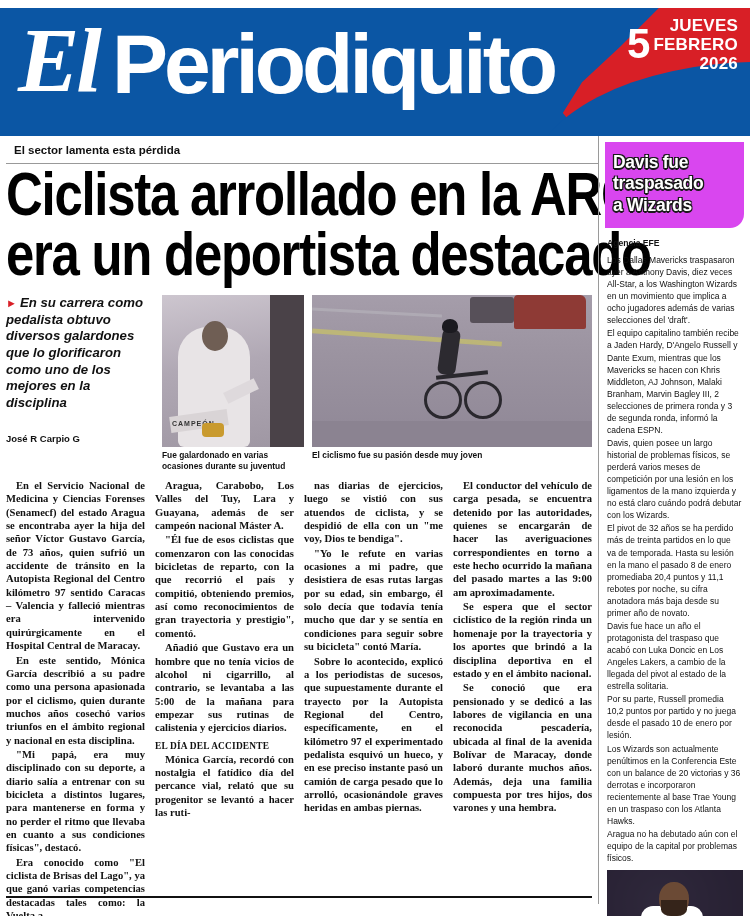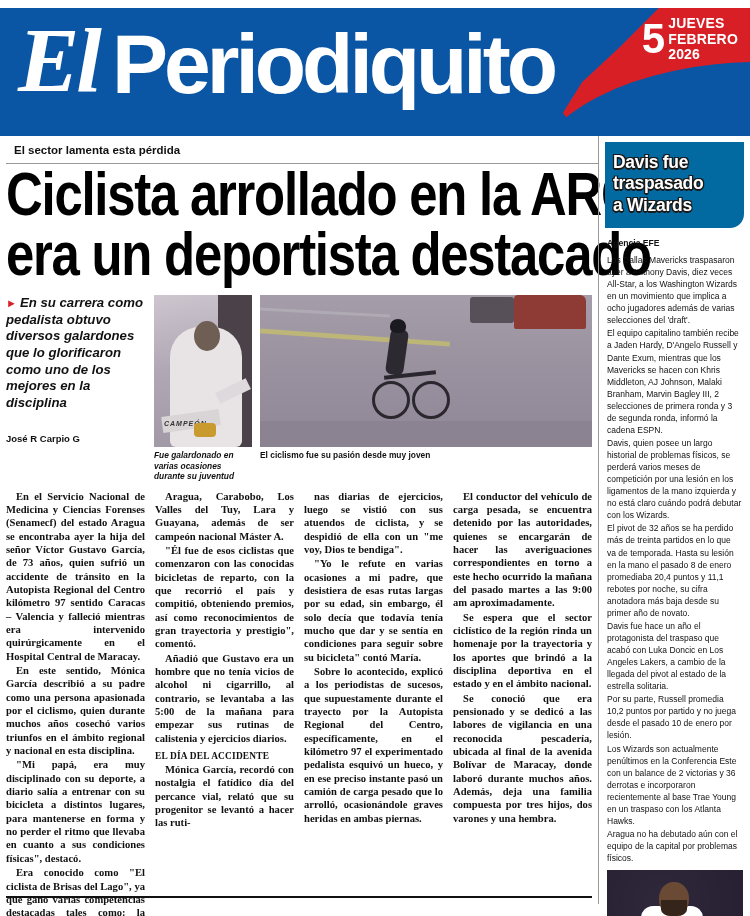--- a/index.html
+++ b/index.html
@@ -49,22 +49,23 @@
   .datebox {
     position: absolute; right: 12px; top: 8px;
     display: flex; align-items: center; gap: 5px;
     color: #fff;
   }
   .datebox .daynum {
     font-size: 42px; font-weight: bold; line-height: .86;
     letter-spacing: -2px;
   }
   .datebox .datewords {
-    font-size: 14px; font-weight: bold; line-height: 1.12;
+    font-size: 17px; font-weight: bold; line-height: 1.12;
     letter-spacing: .2px;
+    text-align: right;
   }
 
   
   .kicker-bar {
     position: relative;
     height: 28px; width: 592px;
     border-bottom: 1.5px solid #999;
     display: flex; align-items: center;
     padding-left: 8px;
   }
@@ -111,22 +112,22 @@
   .deck-arrow { color: #d81f26; font-size: 11px; margin-right: 3px; }
   .byline {
     margin-top: 22px;
     font-size: 9.5px; font-weight: bold; color: #111;
     font-family: "Liberation Sans", sans-serif;
   }
 
   
   .photos { display: flex; gap: 8px; flex: 1; }
   .photo-block { position: relative; }
-  .photo-a { width: 98px; font-style: italic; }
-  .photo-b { width: 332px; }
+  .photo-a { width: 142px; }
+  .photo-b { width: 280px; }
   .photo-frame {
     width: 100%; position: relative; overflow: hidden;
     background: #b9b2bb;
   }
   .photo-a .photo-frame { height: 152px; }
   .photo-b .photo-frame { height: 152px; }
   .photo-cap {
     font-size: 8.4px; font-weight: bold; line-height: 1.25;
     color: #111; margin-top: 3px;
     font-family: "Liberation Sans", sans-serif;
@@ -173,21 +174,21 @@
   .bcol .sub {
     font-family: "Liberation Serif", serif;
     font-size: 9.4px; font-weight: bold;
     margin: 6px 0 2px 0; color: #111; text-indent: 0;
     letter-spacing: .2px;
   }
   .col2-offset { padding-top: 0; }
 
   
   .rail-badge {
-    background: #0369a1;
+    background: #d946ef;
     border-radius: 0 0 14px 0;
     padding: 10px 8px 12px 8px;
     margin: 0 -2px 0 -2px;
   }
   .rail-badge h2 {
     font-family: "Liberation Sans", sans-serif;
     font-weight: bold; font-size: 17.5px;
     line-height: 1.22; color: #fff;
     letter-spacing: -.3px;
     text-shadow:
@@ -340,21 +341,21 @@
         </h2>
       </div>
       <div class="rail-byline">Agencia EFE</div>
       <div class="rail-body">
         <p>Los Dallas Mavericks traspasaron ayer a Anthony Davis, diez veces All-Star, a los Washington Wizards en un movimiento que implica a ocho jugadores además de varias selecciones del 'draft'.</p>
         <p>El equipo capitalino también recibe a Jaden Hardy, D'Angelo Russell y Dante Exum, mientras que los Mavericks se hacen con Khris Middleton, AJ Johnson, Malaki Branham, Marvin Bagley III, 2 selecciones de primera ronda y 3 de segunda ronda, informó la cadena ESPN.</p>
         <p>Davis, quien posee un largo historial de problemas físicos, se perderá varios meses de competición por una lesión en los ligamentos de la mano izquierda y no está claro cuándo podrá debutar con los Wizards.</p>
         <p>El pivot de 32 años se ha perdido más de treinta partidos en lo que va de temporada. Hasta su lesión en la mano el pasado 8 de enero promediaba 20,4 puntos y 11,1 rebotes por noche, su cifra anotadora más baja desde su primer año de novato.</p>
         <p>Davis fue hace un año el protagonista del traspaso que acabó con Luka Doncic en Los Angeles Lakers, a cambio de la llegada del pivot al estado de la estrella solitaria.</p>
         <p>Por su parte, Russell promedia 10,2 puntos por partido y no juega desde el pasado 10 de enero por lesión.</p>
-        <p>Los Wizards son actualmente penúltimos en la Conferencia Este con un balance de 2 victorias y 36 derrotas e incorporaron recientemente al base Trae Young en un traspaso con los Atlanta Hawks.</p>
+        <p>Los Wizards son actualmente penúltimos en la Conferencia Este con un balance de 20 victorias y 36 derrotas e incorporaron recientemente al base Trae Young en un traspaso con los Atlanta Hawks.</p>
         <p>Aragua no ha debutado aún con el equipo de la capital por problemas físicos.</p>
       </div>
       <div class="rail-photo">
         <div class="rp-bg"></div>
         <div class="rp-crowd"></div>
         <div class="rp-shoulder"></div>
         <div class="rp-player-body"></div>
         <div class="rp-head"></div>
         <div class="rp-beard"></div>
 

